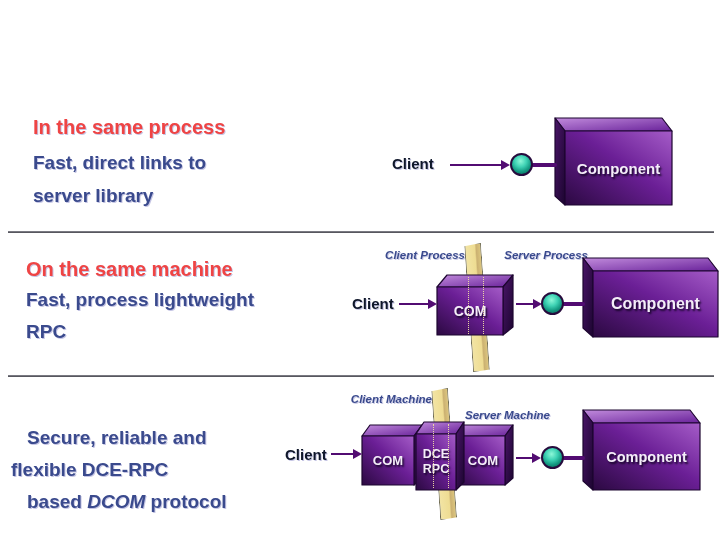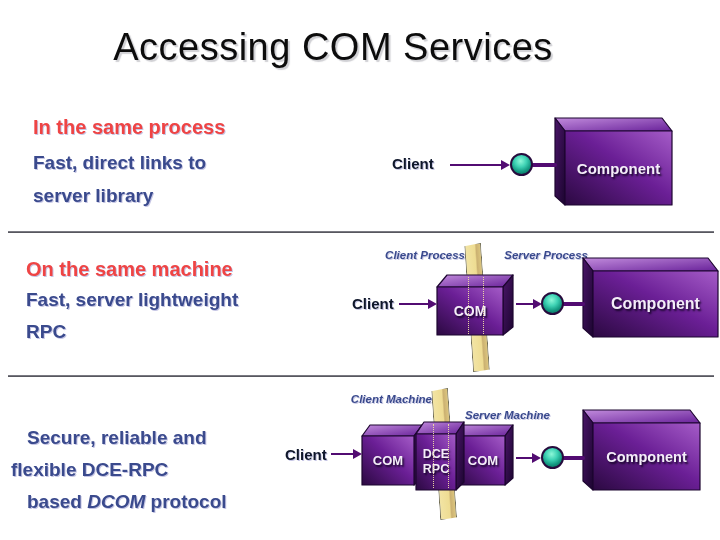--- a/index.html
+++ b/index.html
@@ -92,21 +92,20 @@
         <stop offset="0%" stop-color="#C18BDC"></stop>
         <stop offset="100%" stop-color="#69229A"></stop>
       </linearGradient>
       <linearGradient id="gs" x1="0%" y1="0%" x2="100%" y2="100%">
         <stop offset="0%" stop-color="#4A1568"></stop>
         <stop offset="100%" stop-color="#1C0530"></stop>
       </linearGradient>
     </defs>
   </svg>
 
-  <div class="title">Accessing COM Services</div>
 
   <div class="h" style="left:33px; top:116px;">In the same process</div>
   <div class="d" style="left:33px; top:152px;">Fast, direct links to</div>
   <div class="d" style="left:33px; top:185px;">server library</div>
 
   <div class="lbl" style="left:392px; top:155px;">Client</div>
   <div class="line" style="left:450px; top:164px; width:52px;"></div>
   <div class="head" style="left:501px; top:160px;"></div>
   <div class="ball" style="left:510px; top:153px;"></div>
   <div class="thick" style="left:531px; top:163px; width:26px;"></div>
@@ -117,21 +116,21 @@
     <polygon points="10,13 117,13 117,87 10,87" fill="url(#gf)"></polygon>
   </svg>
   <div class="boxlabel" style="left:565px; top:131px; width:107px; height:74px; font-size:15px;">Component</div>
 
   <div class="sep" style="top:231px;"></div>
 
   <div class="zone" style="left:355px; top:249px;">Client Process</div>
   <div class="zone" style="left:478px; top:249px;">Server Process</div>
 
   <div class="h" style="left:26px; top:258px;">On the same machine</div>
-  <div class="d" style="left:26px; top:289px;">Fast, server lightweight</div>
+  <div class="d" style="left:26px; top:289px;">Fast, process lightweight</div>
   <div class="d" style="left:26px; top:321px;">RPC</div>
 
   <div class="strip" style="left:464px; top:243px; height:129px;"></div>
 
   <div class="lbl" style="left:352px; top:295px;">Client</div>
   <div class="line" style="left:399px; top:303px; width:30px;"></div>
   <div class="head" style="left:428px; top:299px;"></div>
 
   <svg class="cube" style="left:437px; top:275px;" width="76" height="60">
     <polygon points="0,12 10,0 76,0 66,12" fill="url(#gt)"></polygon>

